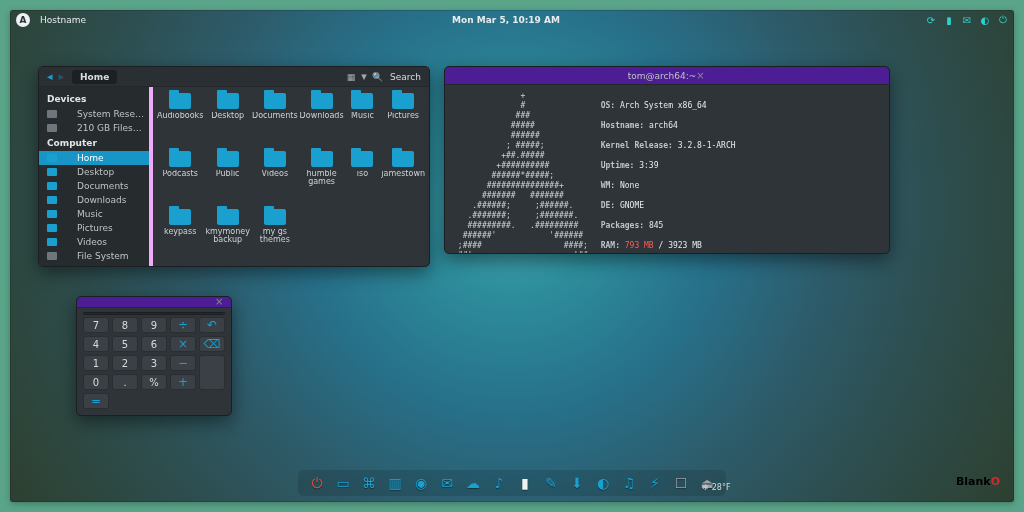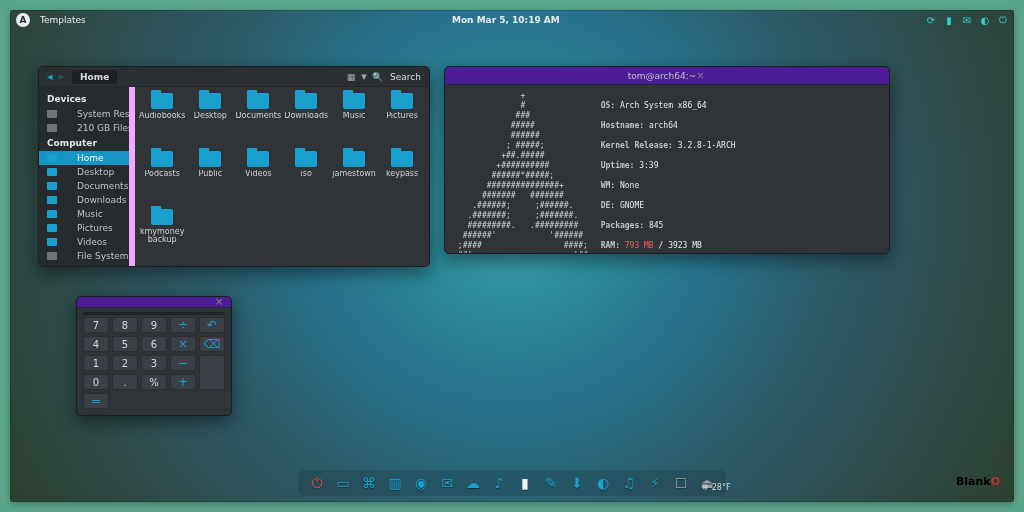--- a/index.html
+++ b/index.html
@@ -57,21 +57,21 @@
     height: 20px; display:flex; align-items:center; gap:6px; padding: 0 8px;
     font-size: 9px; color:#d9dcde; border-bottom:1px solid #24282b; background:#2a2f33;
   }
   .fm .toolbar .navbtn { color:#1aa0cf; font-size:11px; }
   .fm .toolbar .breadcrumb {
     background:#1c2023; padding:2px 8px; border-radius:3px; font-weight:600; margin-left:2px;
   }
   .fm .toolbar .tspacer { flex:1; }
   .fm .body { flex:1; display:flex; overflow:hidden; }
   .fm .side {
-    width: 96px; background:#262b2e; border-right:6px solid #f0abfc;
+    width: 114px; background:#262b2e; border-right:4px solid #f0abfc;
     font-size: 9px; padding: 4px 0; overflow:hidden;
   }
   .fm .side .shead { color:#e3e6e8; padding: 3px 8px; font-weight:700; font-size:9px; }
   .fm .side .sitem { display:flex; align-items:center; gap:20px; padding: 2px 8px; color:#bfc3c6; white-space:nowrap; overflow:hidden; text-overflow:ellipsis; }
   .fm .side .sitem.sel { background:#1795c6; color:#fff; }
   .fm .side .sicon { width:10px; height:8px; background:#1aa0cf; border-radius:1px; display:inline-block; flex:0 0 10px; }
   .fm .side .sicon.drive { background:#6f767b; }
   .fm .grid {
     flex:1; display:grid; grid-template-columns: repeat(6, 1fr);
     grid-auto-rows: 42px; gap: 16px 2px; padding: 6px 4px 0 4px; overflow:hidden;
@@ -126,21 +126,21 @@
   .brand .accent { color:#c92e2e; }
 </style>
 </head>
 <body>
 
 <div class="frame">
   <div class="screen">
 
     <div class="panel">
       <div class="logo">A</div>
-      <div>Templates</div>
+      <div>Hostname</div>
       <div class="spacer"></div>
       <div class="clock">Mon Mar  5, 10:19 AM</div>
       <div class="spacer"></div>
       <div class="tray">
         <span class="ti">⟳</span>
         <span class="ti">▮</span>
         <span class="ti">✉</span>
         <span class="ti">◐</span>
         <span class="ti">⏻</span>
       </div>
@@ -234,33 +234,41 @@
             <div class="cell">
               <div class="folder"></div>
               <div class="lbl">Public</div>
             </div>
             <div class="cell">
               <div class="folder"></div>
               <div class="lbl">Videos</div>
             </div>
             <div class="cell">
               <div class="folder"></div>
+              <div class="lbl">humble games</div>
+            </div>
+            <div class="cell">
+              <div class="folder"></div>
               <div class="lbl">iso</div>
             </div>
             <div class="cell">
               <div class="folder"></div>
               <div class="lbl">jamestown</div>
             </div>
             <div class="cell">
               <div class="folder"></div>
               <div class="lbl">keypass</div>
             </div>
             <div class="cell">
               <div class="folder"></div>
               <div class="lbl">kmymoney backup</div>
+            </div>
+            <div class="cell">
+              <div class="folder"></div>
+              <div class="lbl">my gs themes</div>
             </div>
           </div>
       </div>
     </div>
 
     <div class="win term">
       <div class="titlebar">
         <span></span>
         <span>tom@arch64:~</span>
         <span class="closebtn">×</span>

